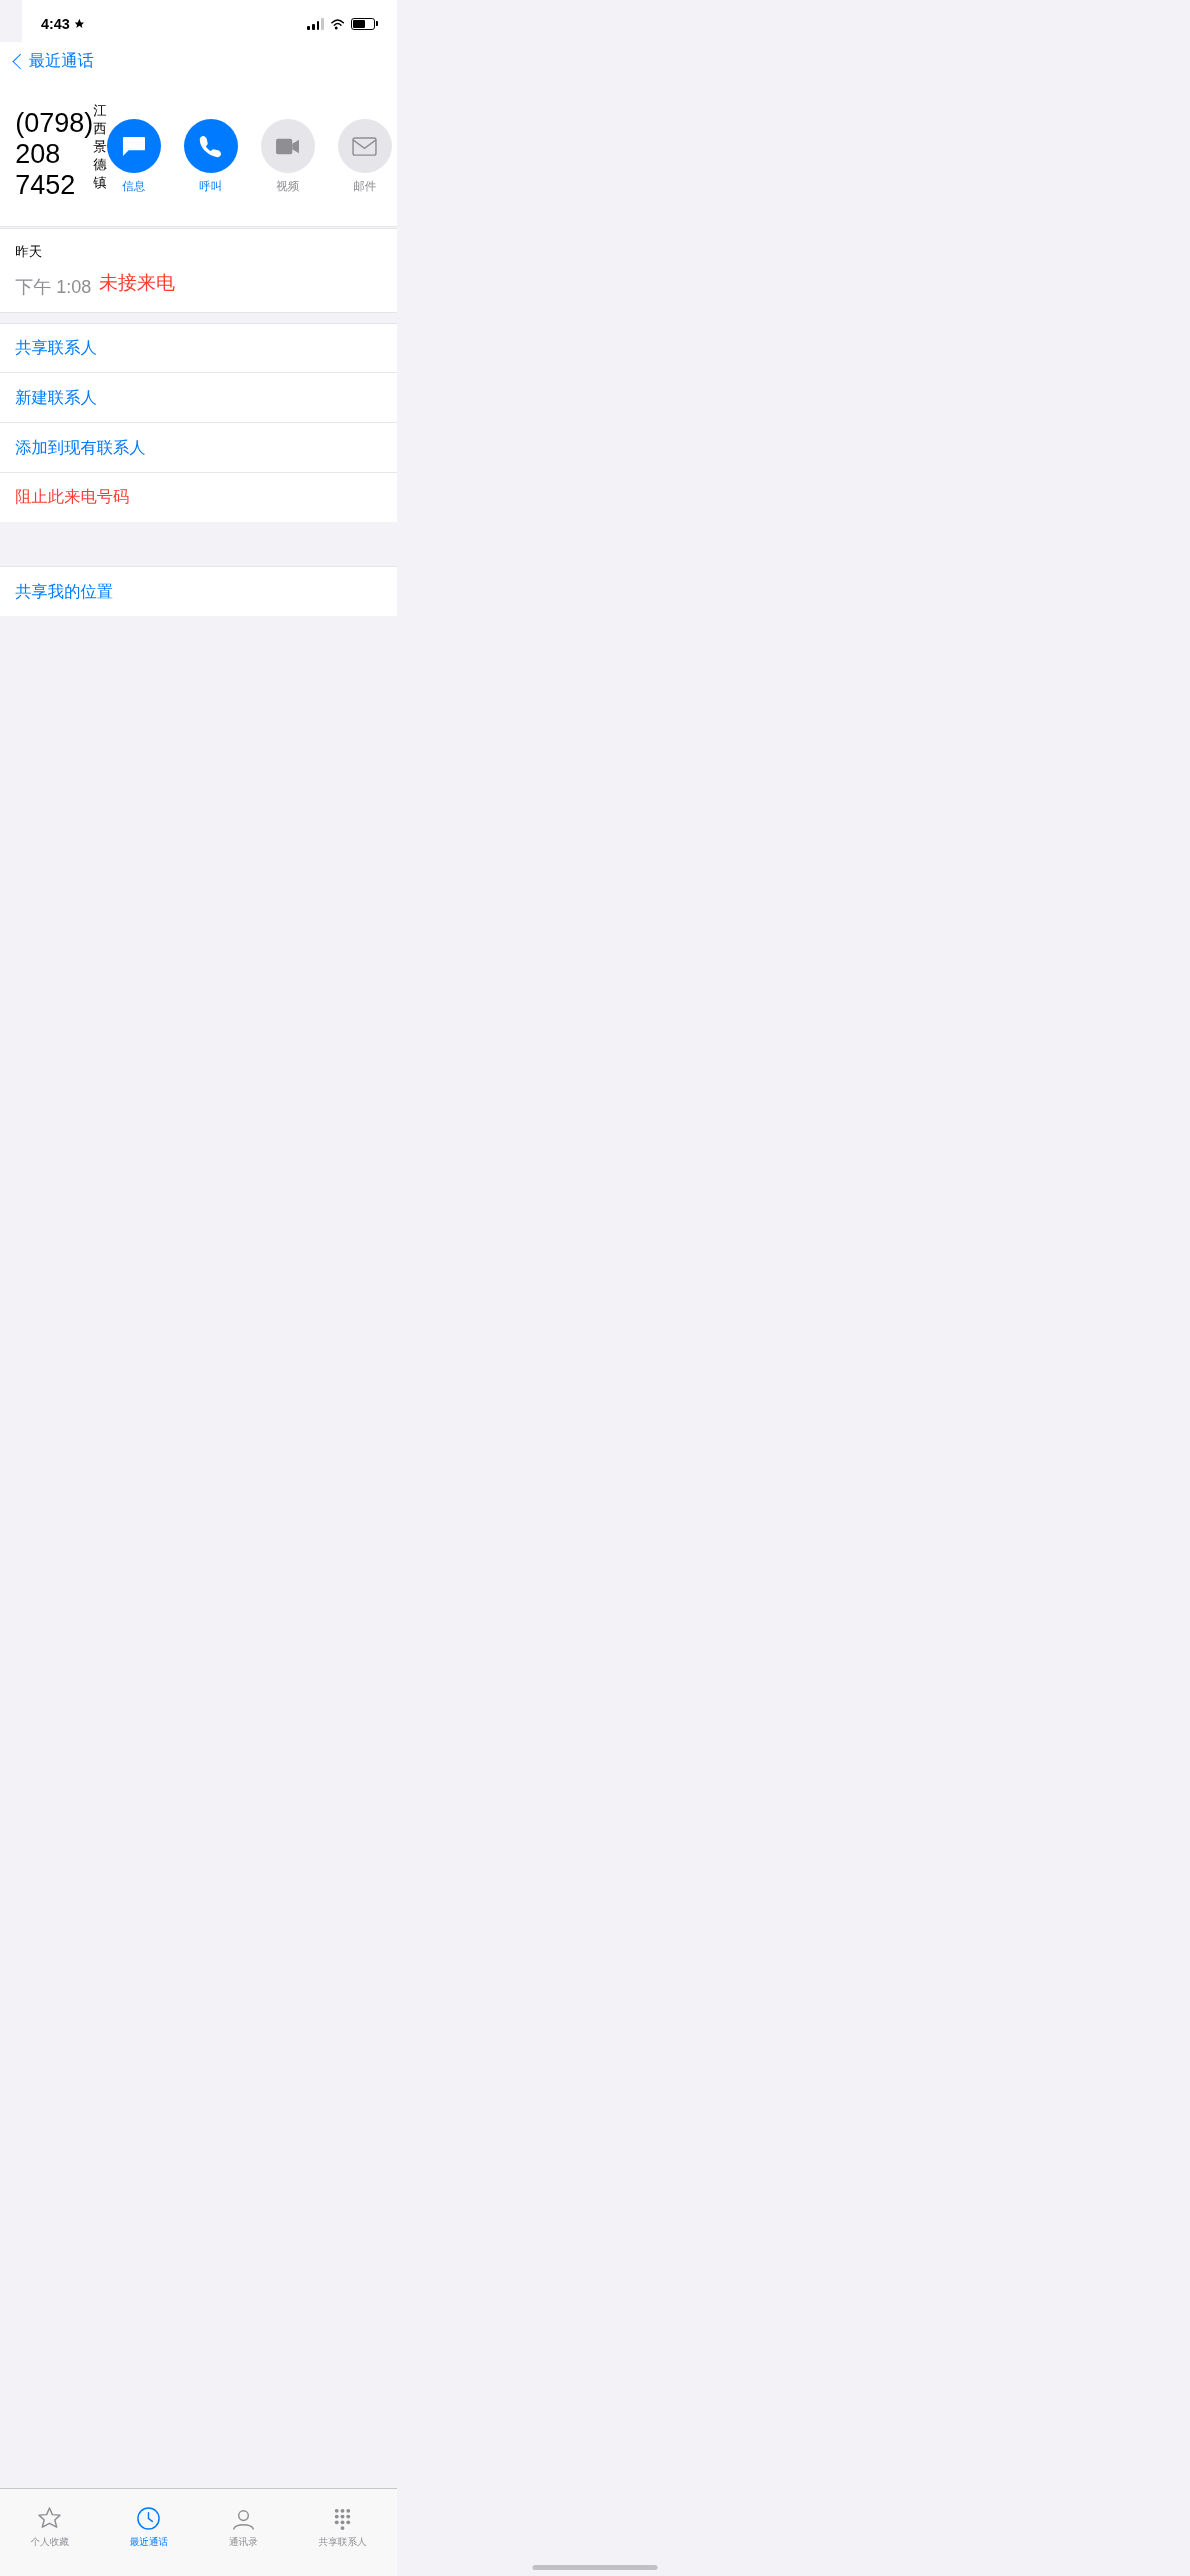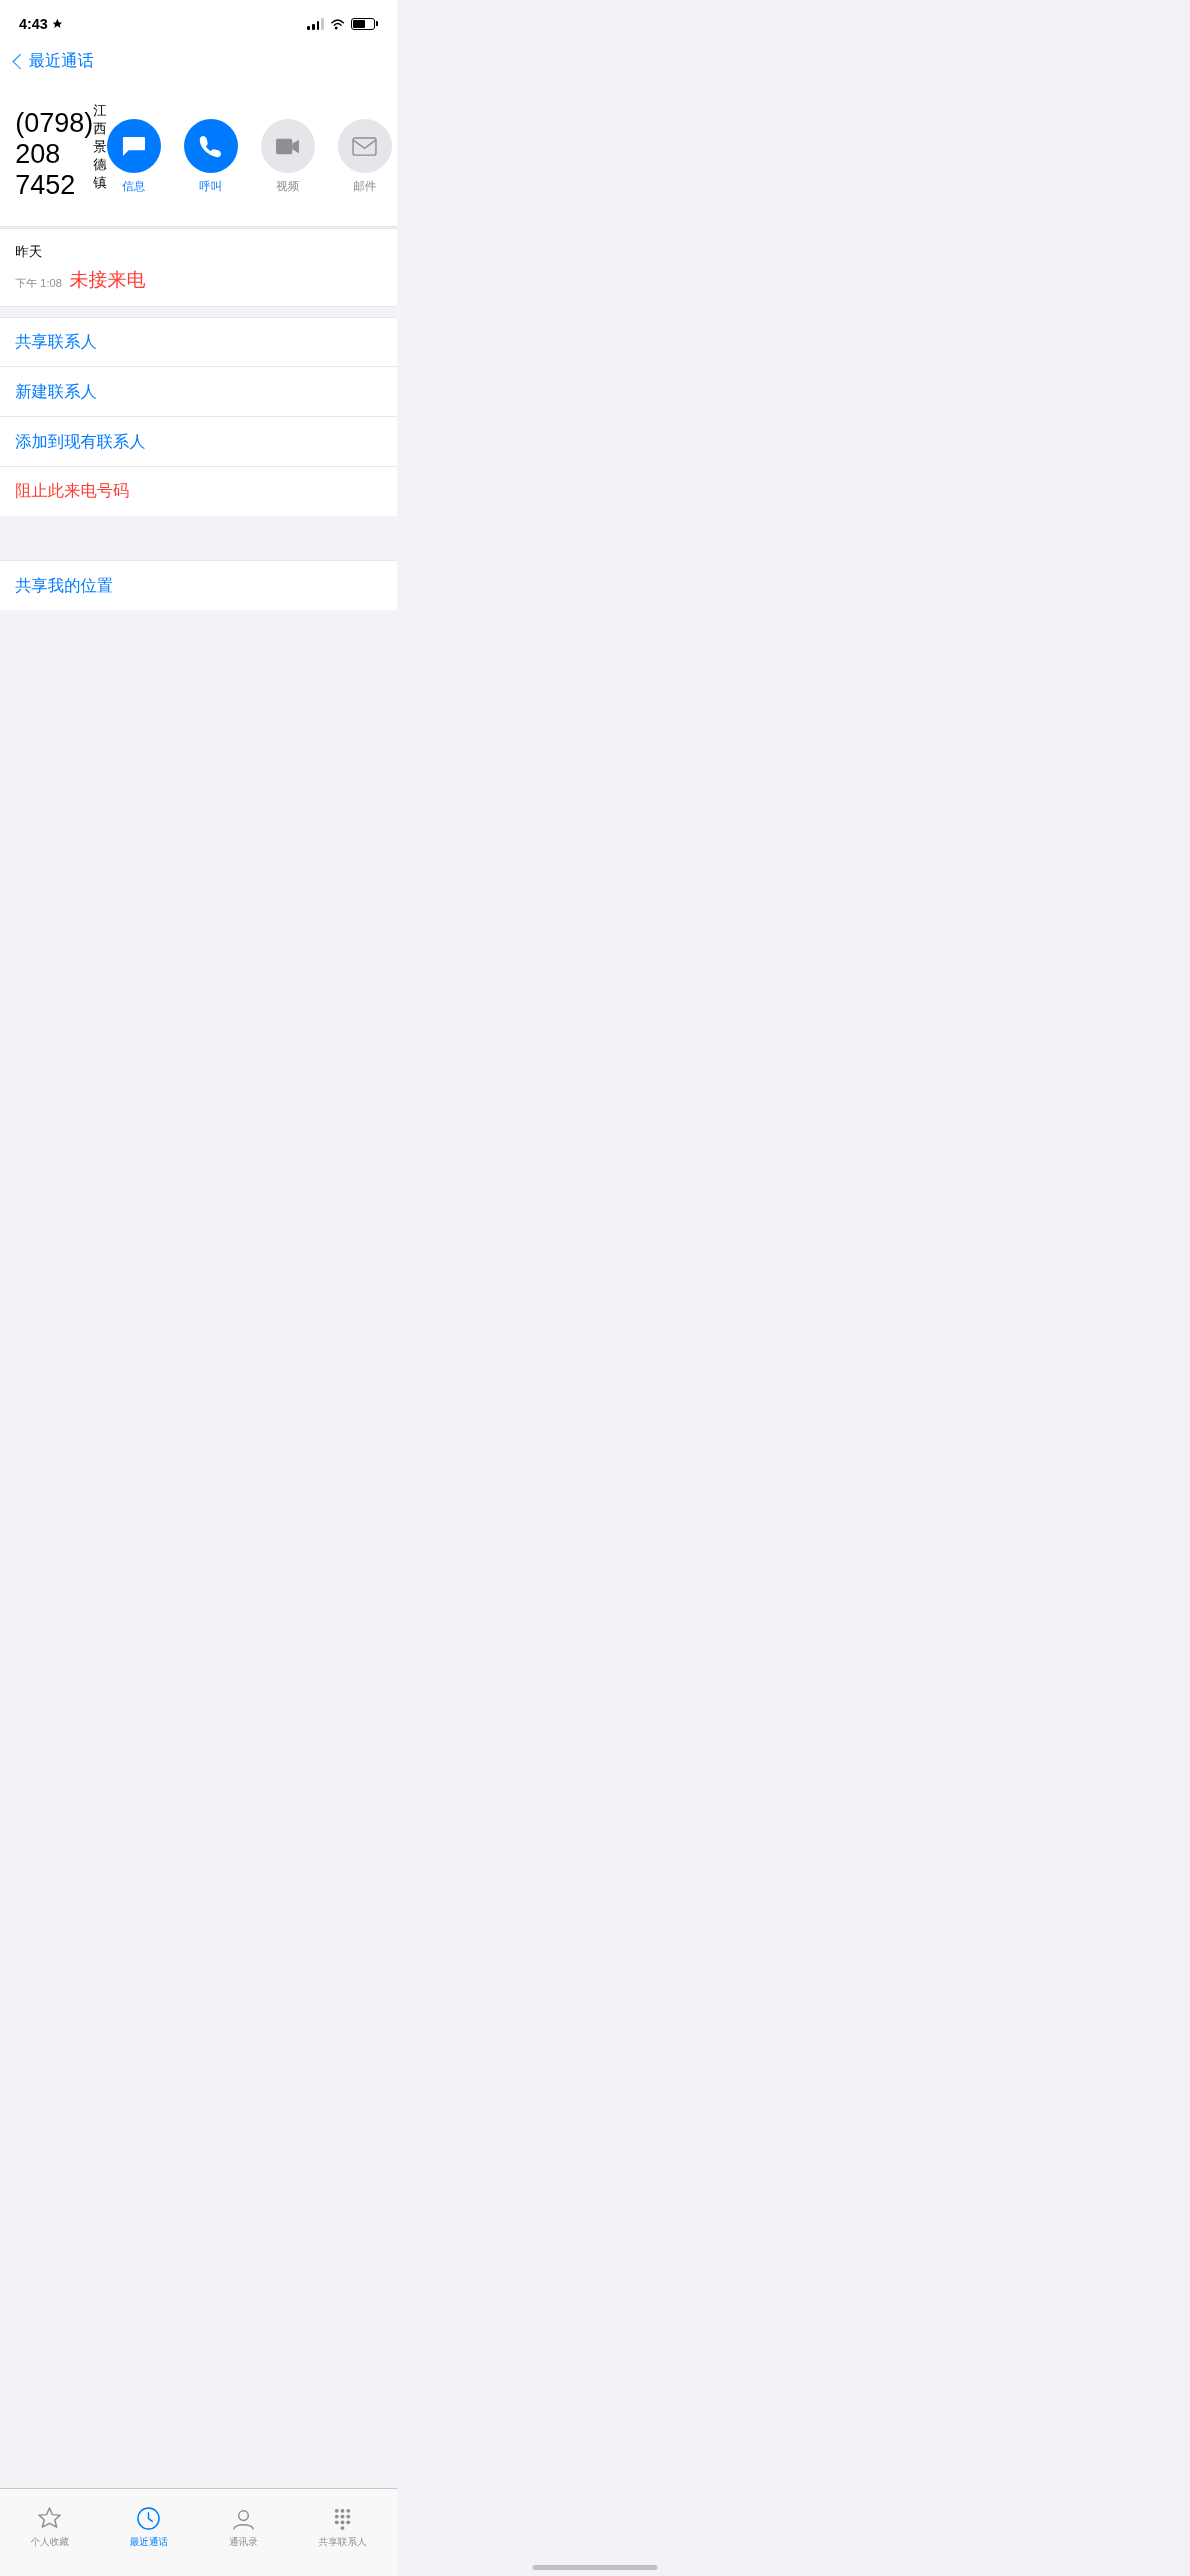--- a/index.html
+++ b/index.html
@@ -13,20 +13,21 @@
     }
 
     
     .status-bar {
       background: #fff;
       display: flex;
       justify-content: space-between;
       align-items: center;
       padding: 13.4px 19px 7.7px;
       height: 42px;
+      margin-left: 22px;
     }
     .status-time {
       font-size: 14.4px;
       font-weight: 600;
       color: #000;
       display: flex;
       align-items: center;
       gap: 3.8px;
     }
     .status-icons {
@@ -189,21 +190,21 @@
       font-size: 13.4px;
       color: #000;
       margin-bottom: 5.8px;
     }
     .history-item {
       display: flex;
       align-items: center;
       gap: 7.7px;
     }
     .history-time {
-      font-size: 11px;
+      font-size: 18px;
       color: #8e8e93;
       margin-top: 8px;
     }
     .history-status {
       font-size: 19px;
       color: #000;
       font-weight: 400;
     }
     .missed-call {
       color: #ff3b30;

